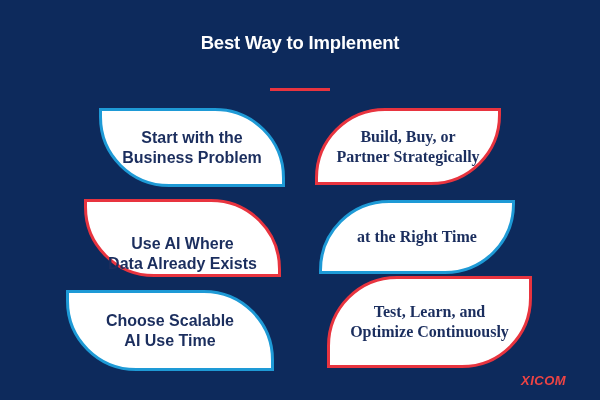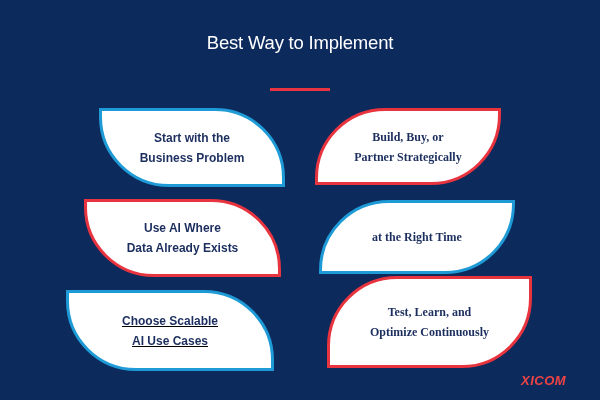--- a/index.html
+++ b/index.html
@@ -1,21 +1,21 @@
 <!DOCTYPE html>
 <html><head>
 <meta charset="utf-8">
 <style>
   html,body{margin:0;padding:0;}
   body{width:600px;height:400px;background:#0d2a5c;position:relative;overflow:hidden;font-family:"Liberation Sans","DejaVu Sans",sans-serif;}
-  .title{position:absolute;left:0;top:30px;width:600px;text-align:center;color:#fff;font-weight:normal;font-size:18.5px;line-height:25px;letter-spacing:-0.2px;}
+  .title{position:absolute;left:0;top:30px;width:600px;text-align:center;color:#fff;font-weight:bold;font-size:18.5px;line-height:25px;letter-spacing:-0.2px;}
   .title div{white-space:nowrap;}
   .underline{position:absolute;left:270px;top:88px;width:60px;height:3px;}
   .card{position:absolute;background:#fff;box-sizing:border-box;border:3px solid;display:flex;align-items:center;justify-content:center;text-align:center;}
-  .card span{color:#1b2e5e;font-weight:bold;font-size:12px;line-height:20px;display:block;}
+  .card span{color:#1b2e5e;font-weight:bold;font-size:16px;line-height:20px;display:block;}
   .leaf-a{border-radius:0 70px 0 70px;}
   .leaf-b{border-radius:70px 0 70px 0;font-family:Liberation Serif, serif;}
   .logo{position:absolute;left:521px;top:373px;color:#ef4444;font-weight:bold;font-size:13px;letter-spacing:0.5px;font-style:italic;}
 </style>
 </head>
 <body>
 
 <div class="title">
   <div>Best Way to Implement</div>
 </div>
@@ -28,37 +28,37 @@
   </div>
 </div>
 
 <div class="card leaf-b" style="left:315px;top:108px;width:186px;height:77px;border-color:#e8343f;">
   <div>
     <span>Build, Buy, or</span>
     <span>Partner Strategically</span>
   </div>
 </div>
 
-<div class="card leaf-a" style="left:84px;top:199px;width:197px;height:78px;border-color:#e8343f;">
+<div class="card leaf-a" style="left:84px;top:199px;width:197px;height:78px;border-color:#e8343f;align-items:flex-end;">
   <div>
     <span>Use AI Where</span>
     <span>Data Already Exists</span>
   </div>
 </div>
 
 <div class="card leaf-b" style="left:319px;top:200px;width:196px;height:74px;border-color:#1e9ad6;">
   <div>
     <span>at the Right Time</span>
   </div>
 </div>
 
-<div class="card leaf-a" style="left:66px;top:290px;width:208px;height:81px;border-color:#1e9ad6;text-decoration:underline;">
+<div class="card leaf-a" style="left:66px;top:290px;width:208px;height:81px;border-color:#1e9ad6;">
   <div>
     <span>Choose Scalable</span>
-    <span>AI Use Cases</span>
+    <span>AI Use Time</span>
   </div>
 </div>
 
 <div class="card leaf-b" style="left:327px;top:276px;width:205px;height:92px;border-color:#e8343f;">
   <div>
     <span>Test, Learn, and</span>
     <span>Optimize Continuously</span>
   </div>
 </div>
 

